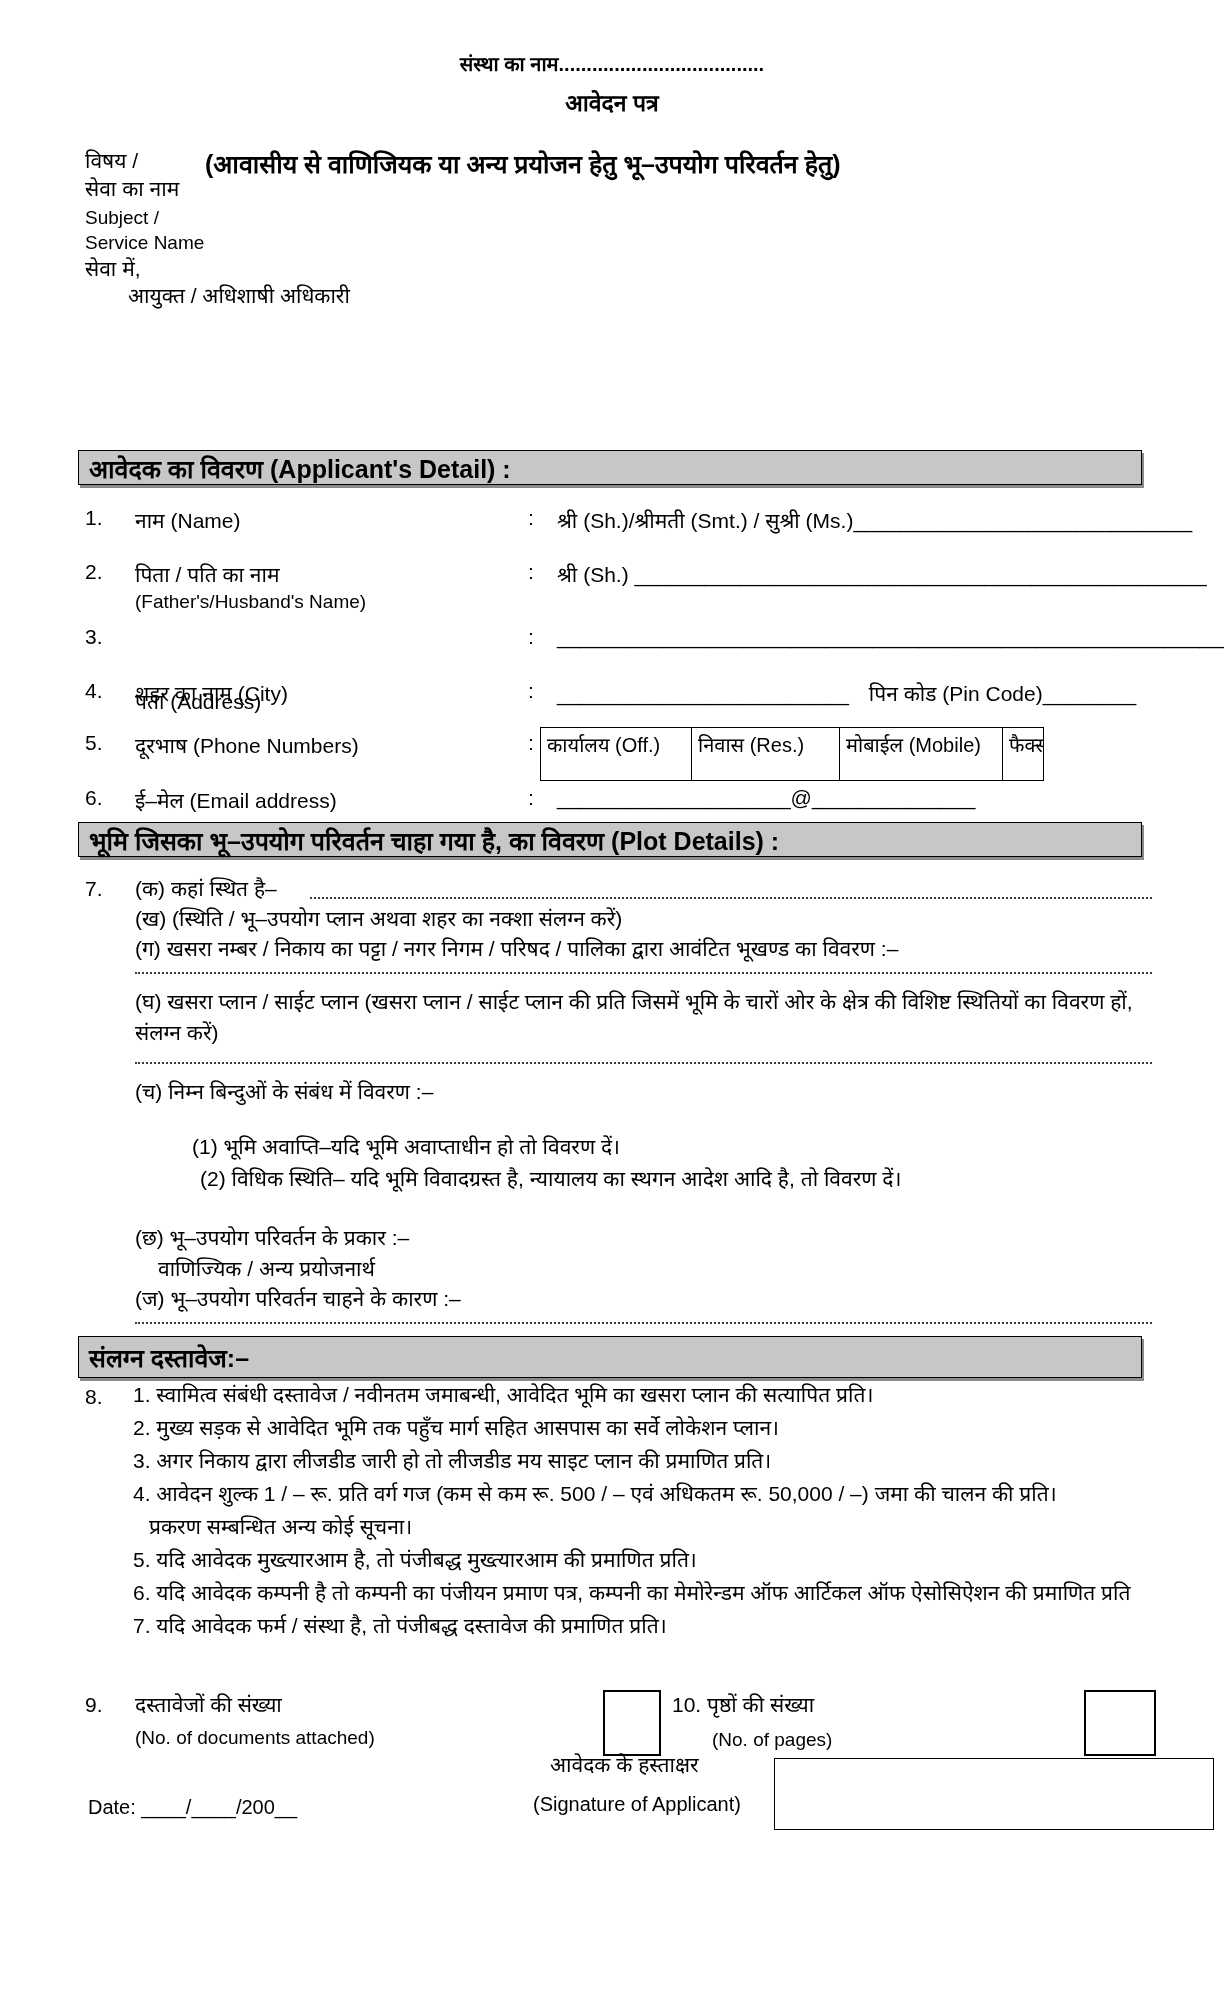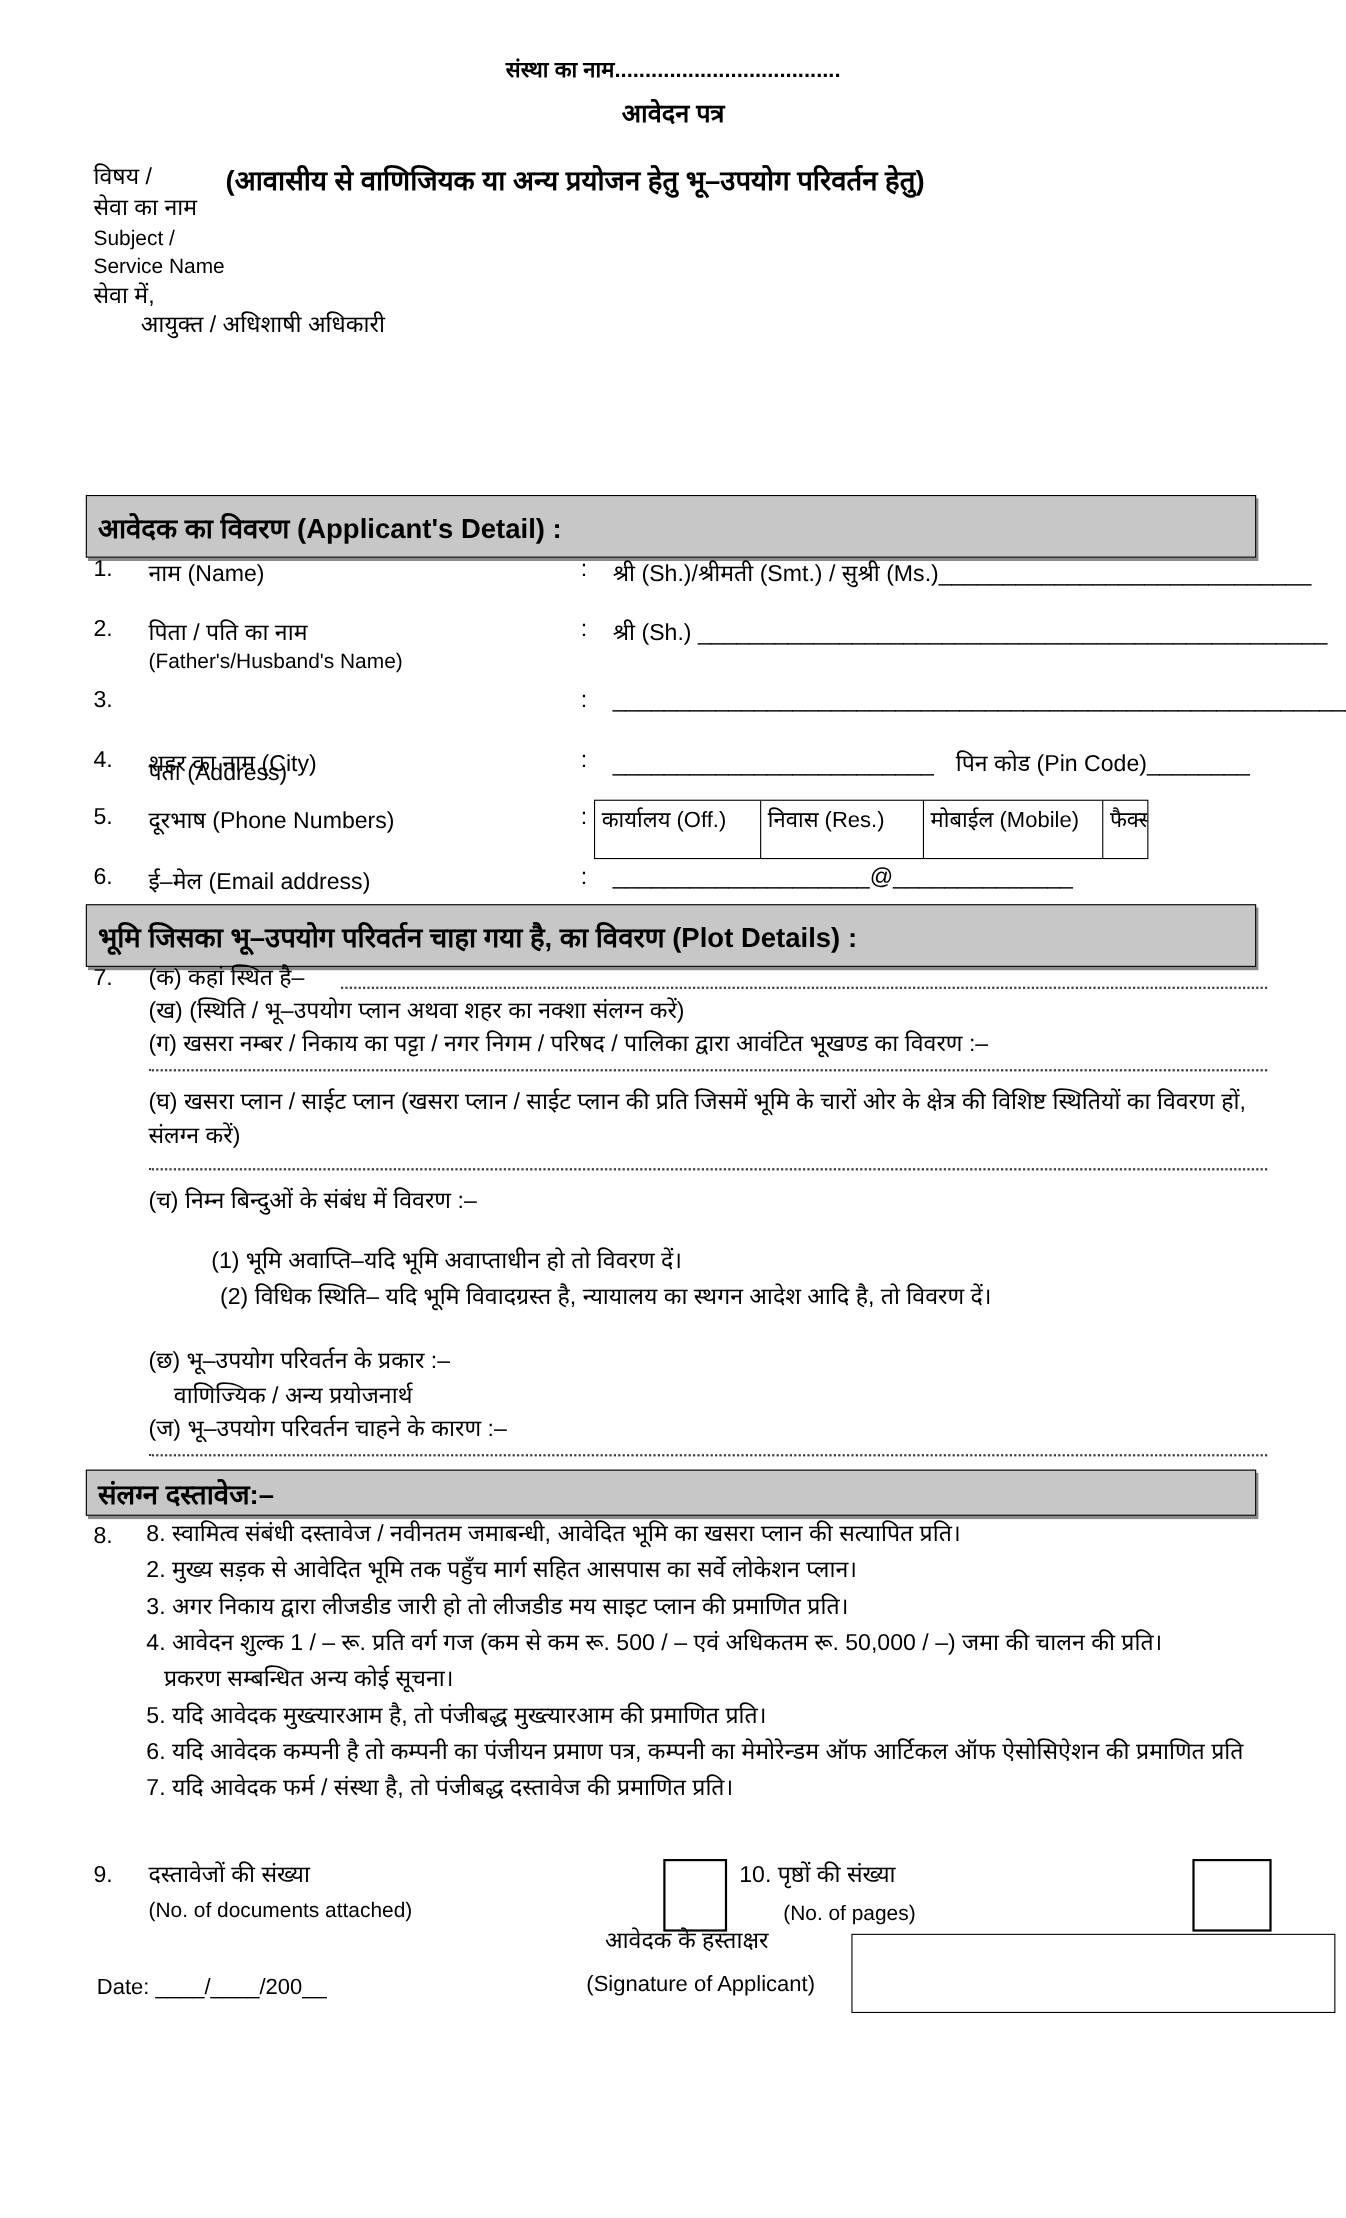--- a/index.html
+++ b/index.html
@@ -6,21 +6,21 @@
   .page{
     position:relative;width:1224px;height:2016px;background:#ffffff;color:#000;
     font-family:"Liberation Sans","DejaVu Sans",sans-serif;overflow:hidden;
   }
   .abs{position:absolute;}
   .hi{font-size:21px;line-height:1.25;}
   .en{font-size:19px;line-height:1.25;}
   .b{font-weight:bold;}
   .center{left:0;width:100%;text-align:center;}
   .sec-head{
-    position:absolute;left:78px;width:1064px;height:57px;box-sizing:border-box;
+    position:absolute;left:78px;width:1064px;height:35px;box-sizing:border-box;
     background:#c7c7c7;border:1px solid #000;box-shadow:2px 3px 0 #8a8a8a;
     font-weight:bold;font-size:25px;display:flex;align-items:center;padding-left:10px;
   }
   .row-no{position:absolute;left:85px;font-size:21px;}
   .row-label{position:absolute;left:135px;font-size:21px;}
   .row-sub{position:absolute;left:135px;font-size:19px;}
   .row-colon{position:absolute;left:528px;font-size:21px;}
   .row-value{position:absolute;left:557px;font-size:21px;white-space:nowrap;}
   .phone-table{
     position:absolute;left:540px;top:727px;width:504px;height:54px;box-sizing:border-box;
@@ -108,21 +108,21 @@
   <div class="plot-line" style="left:200px;top:1163px;">(2) विधिक स्थिति– यदि भूमि विवादग्रस्त है, न्यायालय का स्थगन आदेश आदि है, तो विवरण दें।</div>
   <div class="plot-line" style="left:135px;top:1222px;">(छ) भू–उपयोग परिवर्तन के प्रकार :–</div>
   <div class="plot-line" style="left:158px;top:1253px;">वाणिज्यिक / अन्य प्रयोजनार्थ</div>
   <div class="plot-line" style="left:135px;top:1283px;">(ज) भू–उपयोग परिवर्तन चाहने के कारण :–</div>
   <div class="dots" style="left:135px;top:1322px;width:1017px;"></div>
 
   <div class="sec-head" style="top:1336px;height:42px;">संलग्न दस्तावेज:–</div>
 
   <div class="plot-line" style="left:85px;top:1381px;">8.</div>
   <div class="doc-list">
-    <div class="itm">8. स्वामित्व संबंधी दस्तावेज / नवीनतम जमाबन्धी, आवेदित भूमि का खसरा प्लान की सत्यापित प्रति।</div>
+    <div class="itm">1. स्वामित्व संबंधी दस्तावेज / नवीनतम जमाबन्धी, आवेदित भूमि का खसरा प्लान की सत्यापित प्रति।</div>
     <div class="itm">2. मुख्य सड़क से आवेदित भूमि तक पहुँच मार्ग सहित आसपास का सर्वे लोकेशन प्लान।</div>
     <div class="itm">3. अगर निकाय द्वारा लीजडीड जारी हो तो लीजडीड मय साइट प्लान की प्रमाणित प्रति।</div>
     <div class="itm">4. आवेदन शुल्क 1 / –  रू. प्रति वर्ग गज (कम से कम रू. 500 / – एवं अधिकतम रू. 50,000 / –) जमा की चालन की प्रति।</div>
     <div class="itm cont">प्रकरण सम्बन्धित अन्य कोई सूचना।</div>
     <div class="itm">5. यदि आवेदक मुख्त्यारआम है, तो पंजीबद्ध मुख्त्यारआम की प्रमाणित प्रति।</div>
     <div class="itm">6. यदि आवेदक कम्पनी है तो कम्पनी का पंजीयन प्रमाण पत्र, कम्पनी का मेमोरेन्डम ऑफ आर्टिकल ऑफ ऐसोसिऐशन की प्रमाणित प्रति</div>
     <div class="itm">7. यदि आवेदक फर्म / संस्था है, तो पंजीबद्ध दस्तावेज की प्रमाणित प्रति।</div>
   </div>
 
   <div class="abs hi" style="left:85px;top:1692px;">9.</div>

